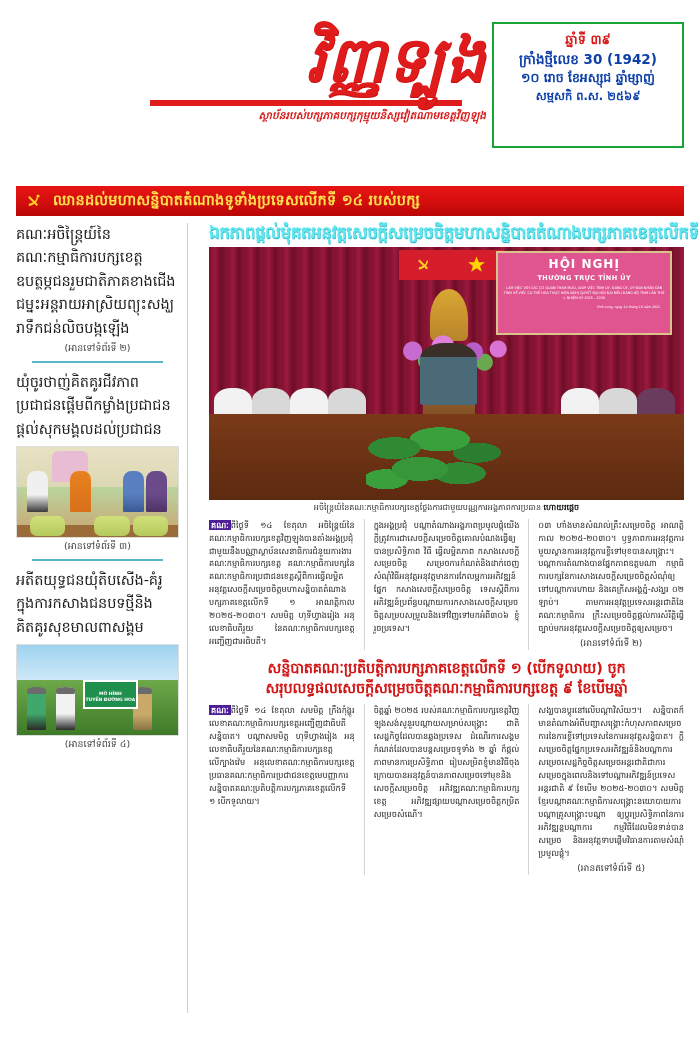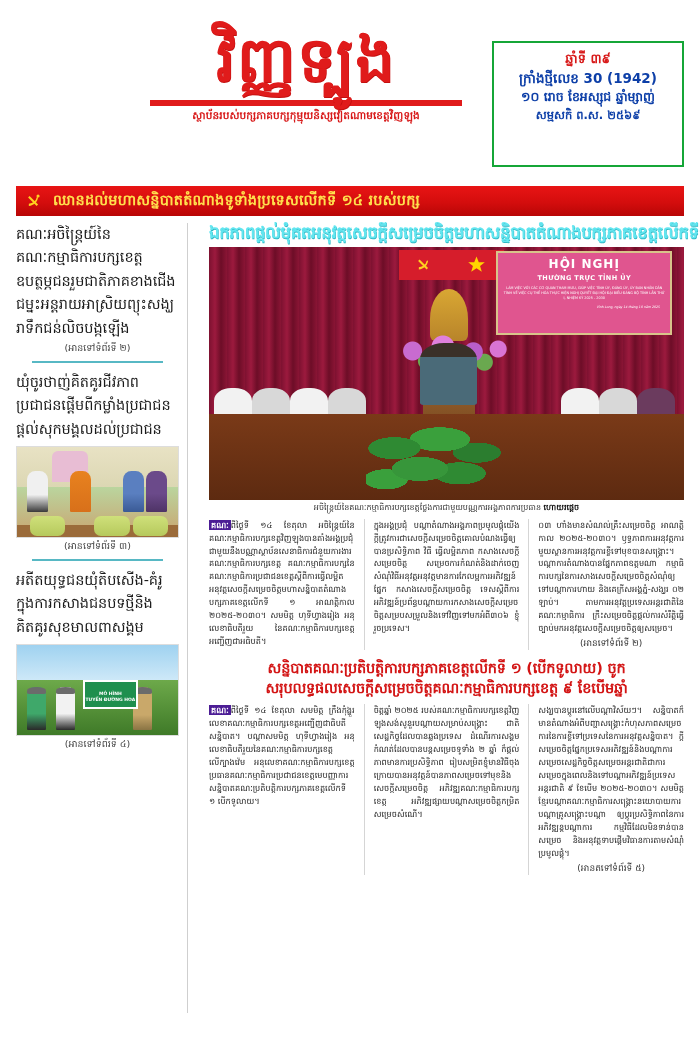--- a/index.html
+++ b/index.html
@@ -25,21 +25,22 @@
     display: flex;
     align-items: flex-start;
     justify-content: space-between;
     height: 168px;
     position: relative;
   }
   .masthead-left {
     width: 470px;
     padding-left: 110px;
     padding-top: 12px;
-    text-align: center;
+    text-align: right;
+    font-style: italic;
   }
   .paper-title {
     font-family: "DejaVu Sans", sans-serif;
     font-size: 62px;
     font-weight: 700;
     color: #e01b1b;
     letter-spacing: 1px;
     line-height: 1.1;
     white-space: nowrap;
     text-shadow: 0.5px 0.5px 0 #c41010;
@@ -54,21 +55,21 @@
     font-weight: 700;
     color: #d81b1b;
     letter-spacing: 0.1px;
     white-space: nowrap;
   }
 
   .infobox {
     border: 2px solid #15a637;
     width: 192px;
     min-height: 126px;
-    margin-top: 27px;
+    margin-top: 8px;
     padding: 7px 4px 7px 4px;
     text-align: center;
     background: #fff;
   }
   .ib-line { line-height: 1.45; white-space: nowrap; }
   .ib-1 { color: #d81b1b; font-size: 13px; font-weight: 700; }
   .ib-2 { color: #0d3fa8; font-size: 13.5px; font-weight: 700; }
   .ib-3 { color: #0d3fa8; font-size: 11.5px; font-weight: 700; }
   .ib-4 { color: #0d3fa8; font-size: 12.5px; font-weight: 700; }
   .ib-5 { color: #0d3fa8; font-size: 11.5px; font-weight: 700; }

